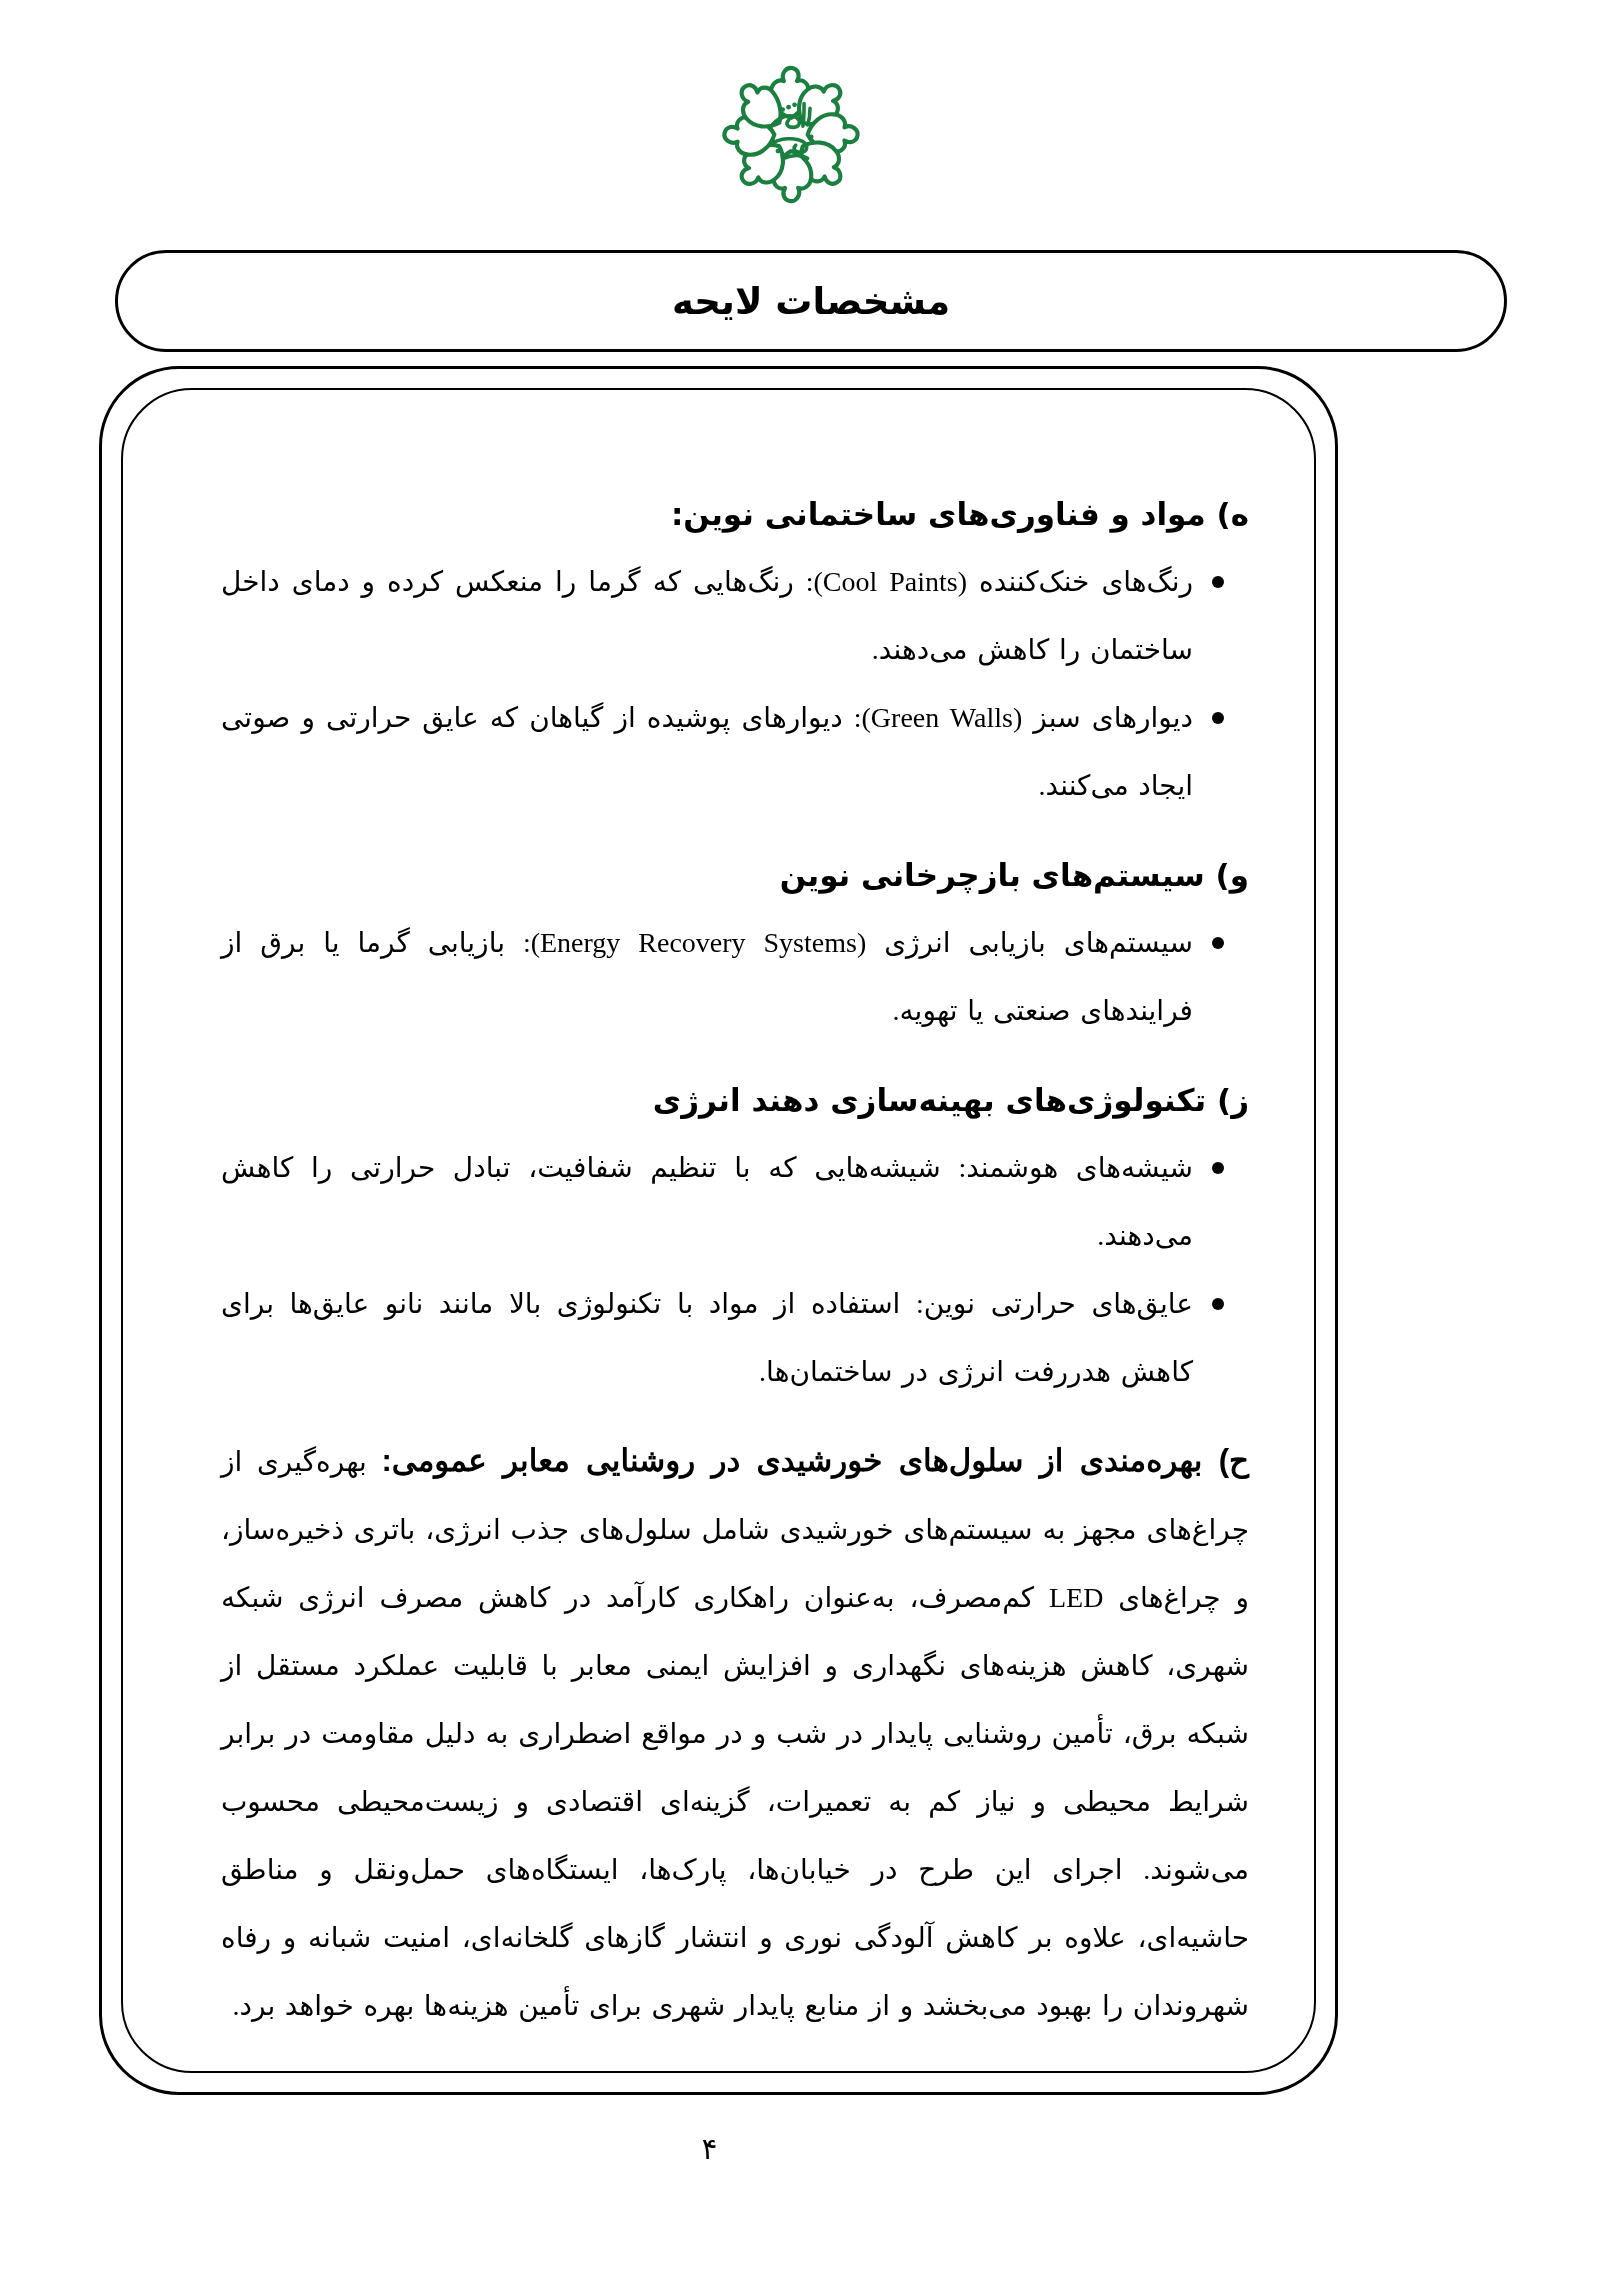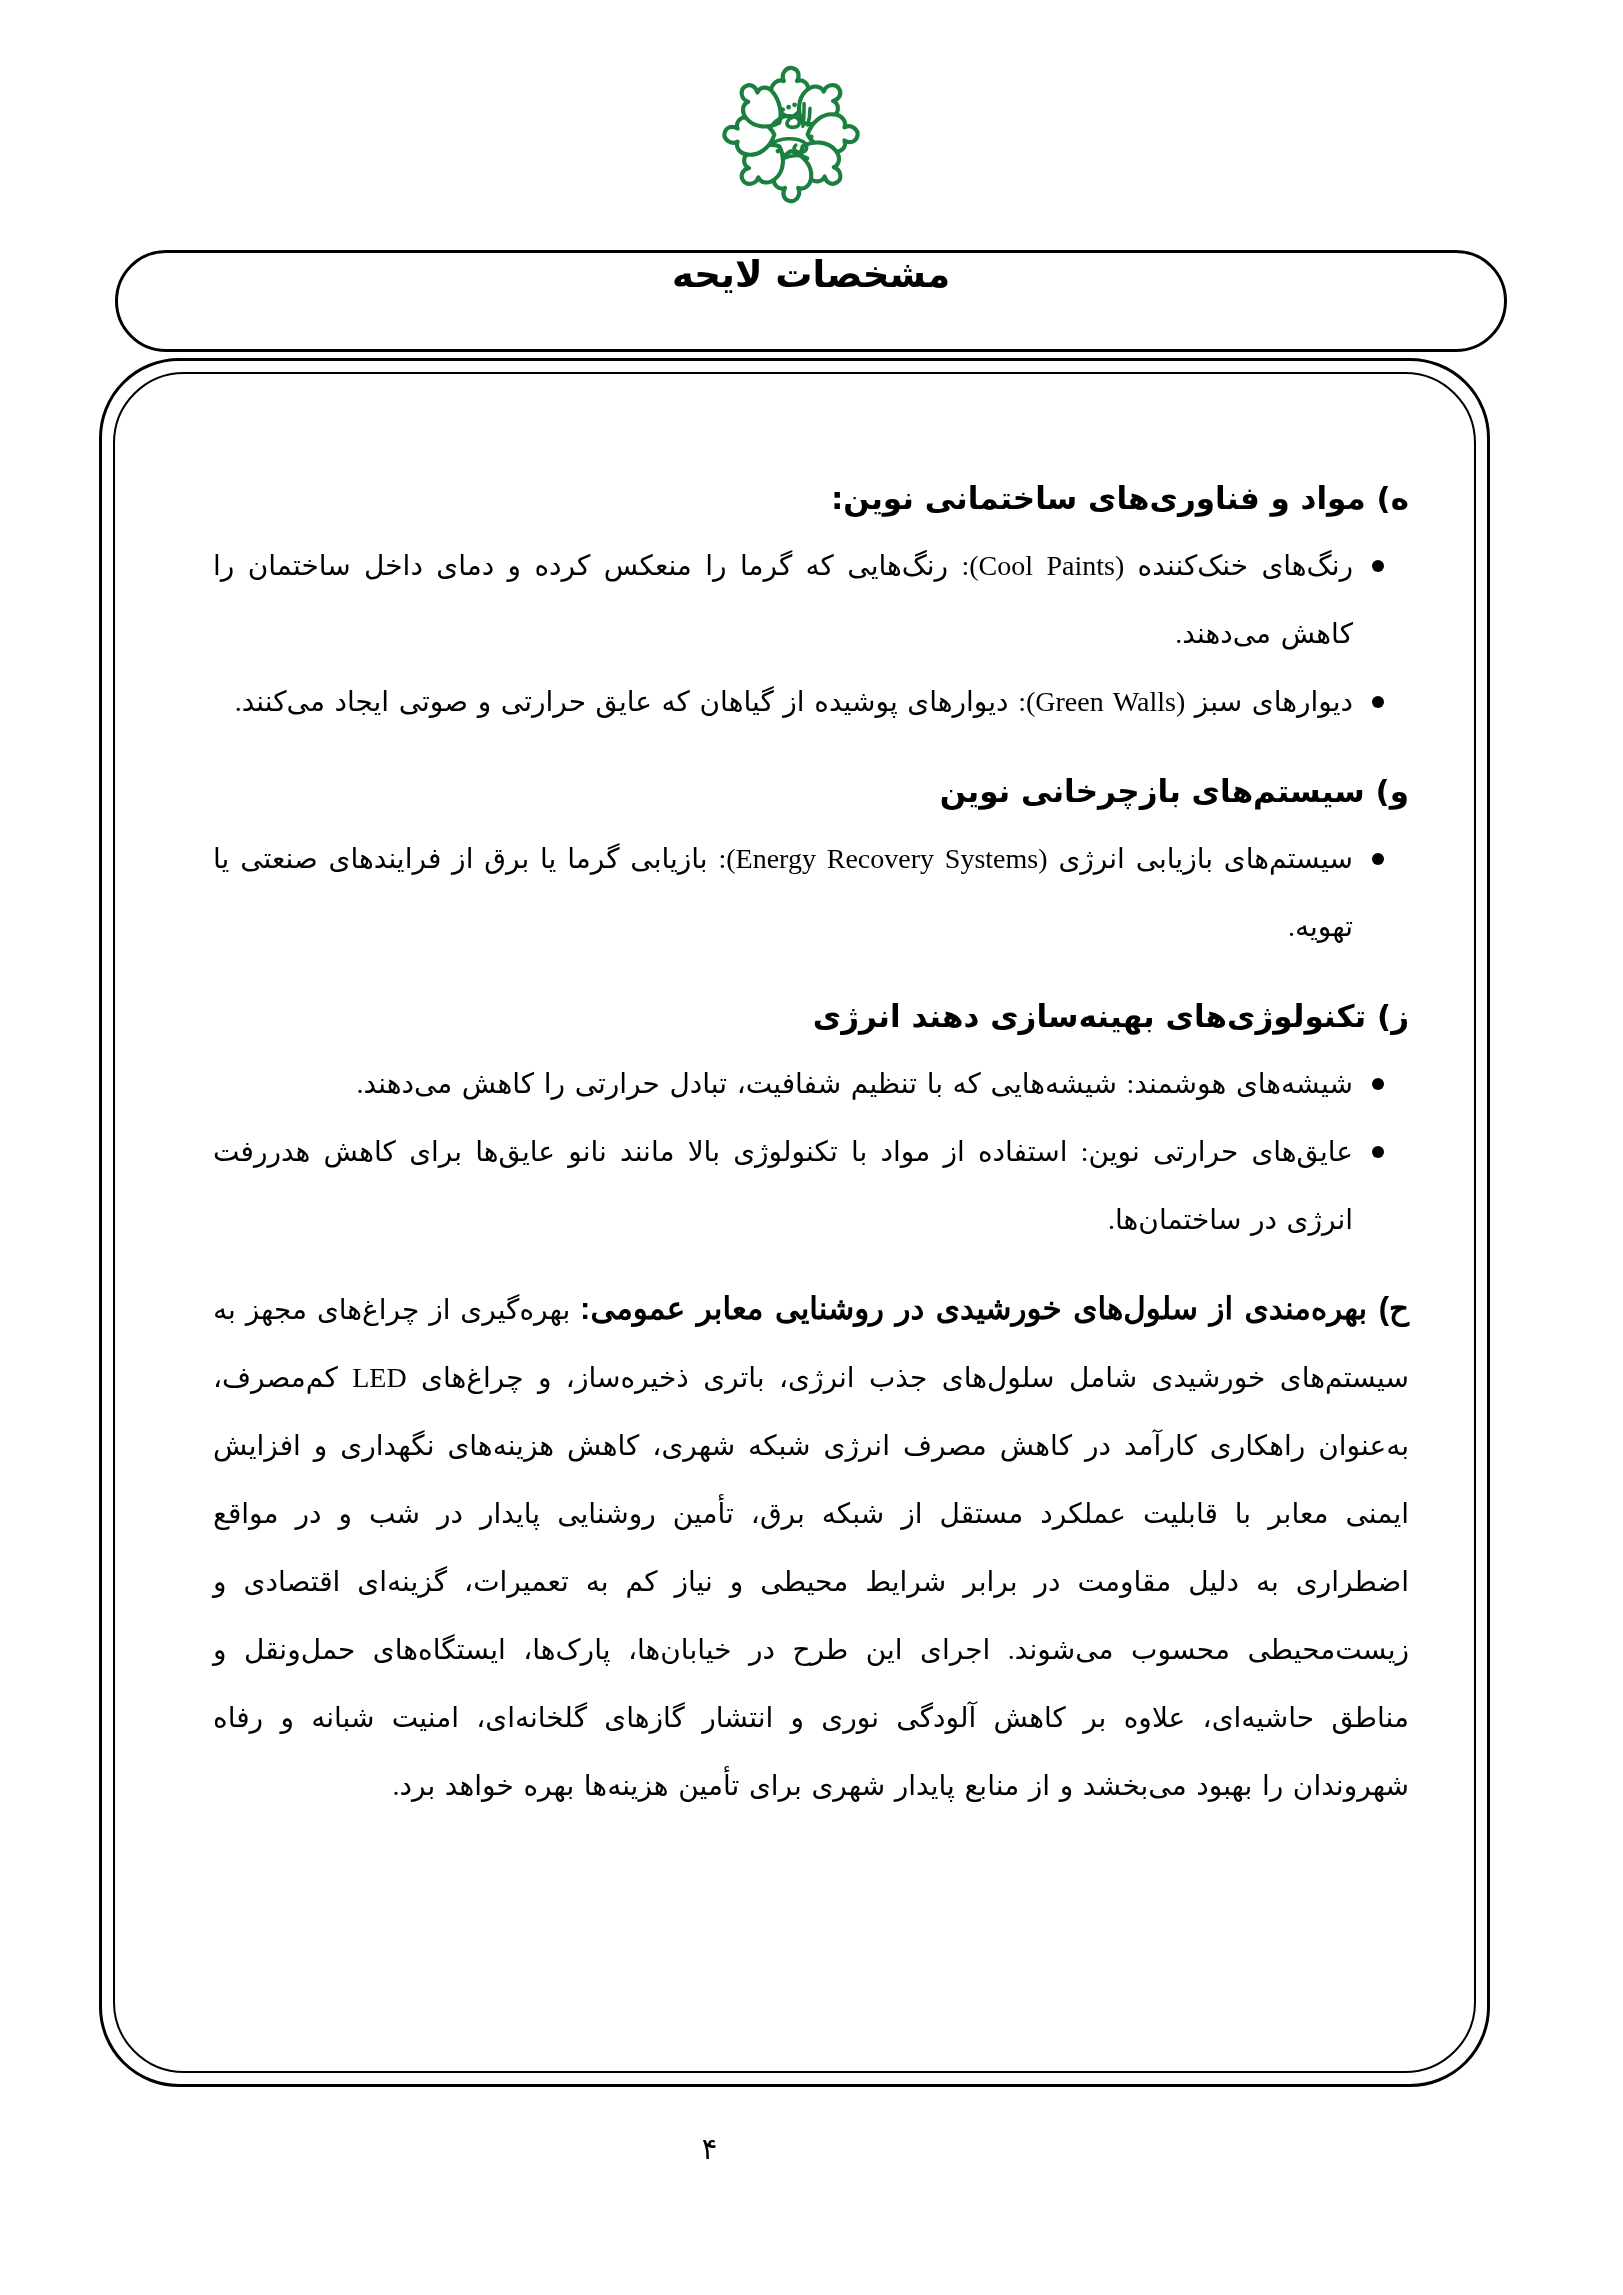--- a/index.html
+++ b/index.html
@@ -11,32 +11,32 @@
     font-family:"Liberation Serif","DejaVu Sans",serif;
     overflow:hidden;
     margin:0 auto;
   }
   
   .logo{position:absolute;left:712px;top:58px;width:158px;height:153px;}
   
   .header-pill{
     position:absolute;left:115px;top:250px;width:1392px;height:102px;
     box-sizing:border-box;border:3.9px solid #000;border-radius:54px;
-    display:flex;justify-content:center;
+    display:flex;align-items:center;justify-content:center;
     background:#fff;
   }
   .header-pill .title{
     font-family:"DejaVu Sans",sans-serif;
     font-weight:bold;font-size:37px;letter-spacing:0.7px;
   }
   
   .main-box{
-    position:absolute;left:99px;top:358px;width:1391px;height:1729px;
+    position:absolute;left:99px;top:366px;width:1239px;height:1729px;
     box-sizing:border-box;border:3.3px solid #000;border-radius:80px;
-    padding:11px;background:#fff;
+    padding:19px;background:#fff;
   }
   .main-inner{
     box-sizing:border-box;width:100%;height:100%;
     border:2.6px solid #000;border-radius:71px;
     padding:90px 65px 0 98px;
     overflow:hidden;
   }
   .content{direction:rtl;text-align:right;}
   .section-heading{
     font-family:"DejaVu Sans",sans-serif;

